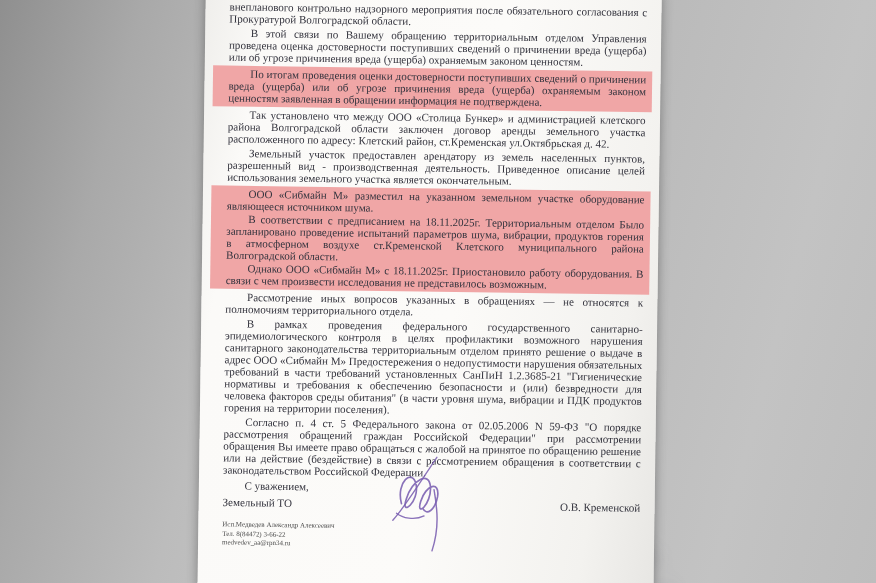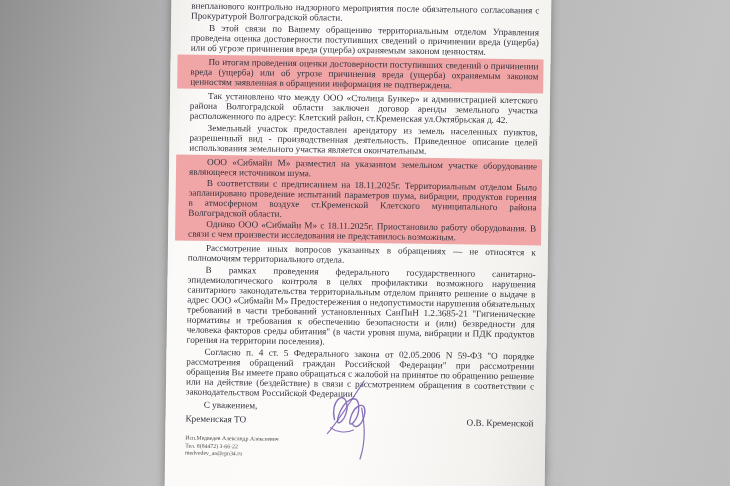--- a/index.html
+++ b/index.html
@@ -88,21 +88,21 @@
       <p class="para">Однако ООО «Сибмайн М» с 18.11.2025г. Приостановило работу оборудования. В связи с чем произвести исследования не представилось возможным.</p>
     </div>
 
     <p class="para">Рассмотрение иных вопросов указанных в обращениях — не относятся к полномочиям территориального отдела.</p>
     <p class="para">В рамках проведения федерального государственного санитарно-эпидемиологического контроля в целях профилактики возможного нарушения санитарного законодательства территориальным отделом принято решение о выдаче в адрес ООО «Сибмайн М»  Предостережения о недопустимости нарушения обязательных требований  в части требований установленных СанПиН 1.2.3685-21 "Гигиенические нормативы и требования к обеспечению безопасности и (или) безвредности для человека факторов среды обитания" (в части уровня шума, вибрации и ПДК продуктов горения на территории поселения).</p>
     <p class="para">Согласно п. 4 ст. 5 Федерального закона от 02.05.2006 N 59-ФЗ "О порядке рассмотрения обращений граждан Российской Федерации" при рассмотрении обращения Вы имеете право обращаться с жалобой на принятое по обращению решение или на действие (бездействие) в связи с рассмотрением обращения в соответствии с законодательством Российской Федерации.</p>
 
     <p class="para salutation">С уважением,</p>
 
     <div class="sign-row">
-      <span>Кременская ТО</span>
+      <span>Земельный ТО</span>
       <span>О.В. Кременской</span>
     </div>
 
     <div class="footer-block">
       <div>Исп.Медведев Александр Алексеевич</div>
       <div>Тел. 8(84472) 3-66-22</div>
       <div>medvedev_aa@rpn34.ru</div>
     </div>
 
     <svg class="signature" width="66" height="84" viewBox="0 0 66 84">

